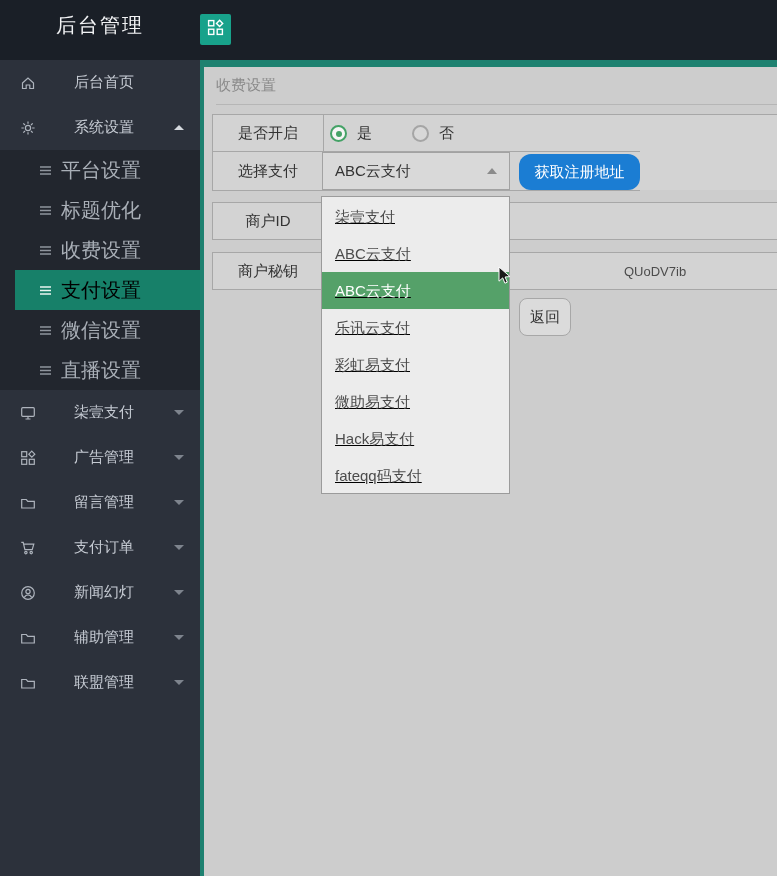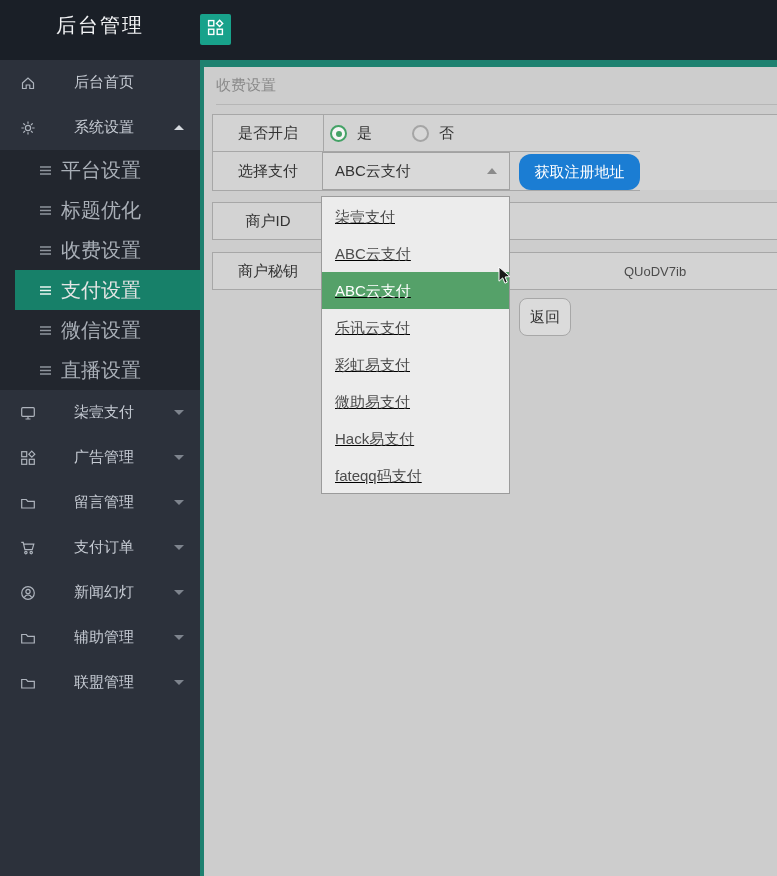--- a/index.html
+++ b/index.html
@@ -17,21 +17,21 @@
   .sidebar{position:absolute;left:0;top:60px;width:200px;height:816px;background:#2c313b;}
   .side-item{height:45px;display:flex;align-items:center;padding:0 16px 0 20px;color:#c5cad2;font-size:15px;cursor:pointer;gap:28px;}
   .side-item .icn{width:16px;height:16px;margin-right:10px;color:#aeb4bd;display:inline-flex;flex:none;}
   .chev-down{width:0;height:0;margin-left:auto;border-left:5px solid transparent;border-right:5px solid transparent;
        border-top:5px solid #7e848d;}
   .chev-up{width:0;height:0;margin-left:auto;border-left:5px solid transparent;border-right:5px solid transparent;
        border-bottom:5px solid #d5d9de;}
   .submenu{background:#22262e;}
   .sub-item{height:40px;display:flex;align-items:center;padding-left:24px;color:#a9afb7;font-size:20px;cursor:pointer;margin-left:15px;}
   .sub-item .icn{width:13px;height:13px;margin-right:9px;display:inline-flex;color:#8f959d;flex:none;}
-  .sub-item.active{background:#178069;color:#e5e5e5;}
+  .sub-item.active{background:#178069;color:#000000;}
   .sub-item.active .icn{color:#eaf5f1;}
 
   
   .content{position:absolute;left:200px;top:60px;width:577px;height:816px;background:#cdcdcd;
        border-left:4px solid #1e8170;border-top:7px solid #1e8170;box-sizing:border-box;}
   .panel-title{position:absolute;left:12px;top:9px;font-size:15px;color:#8a8a8a;}
   .panel-divider{position:absolute;left:12px;right:0;top:37px;height:1px;background:#b6b6b6;}
 
   .frow{position:absolute;left:8px;right:-2px;background:#d3d3d3;display:flex;box-sizing:border-box;}
   .frow .fl{flex:0 0 110px;border-right:1px solid #a7a7a7;display:flex;align-items:center;justify-content:center;

